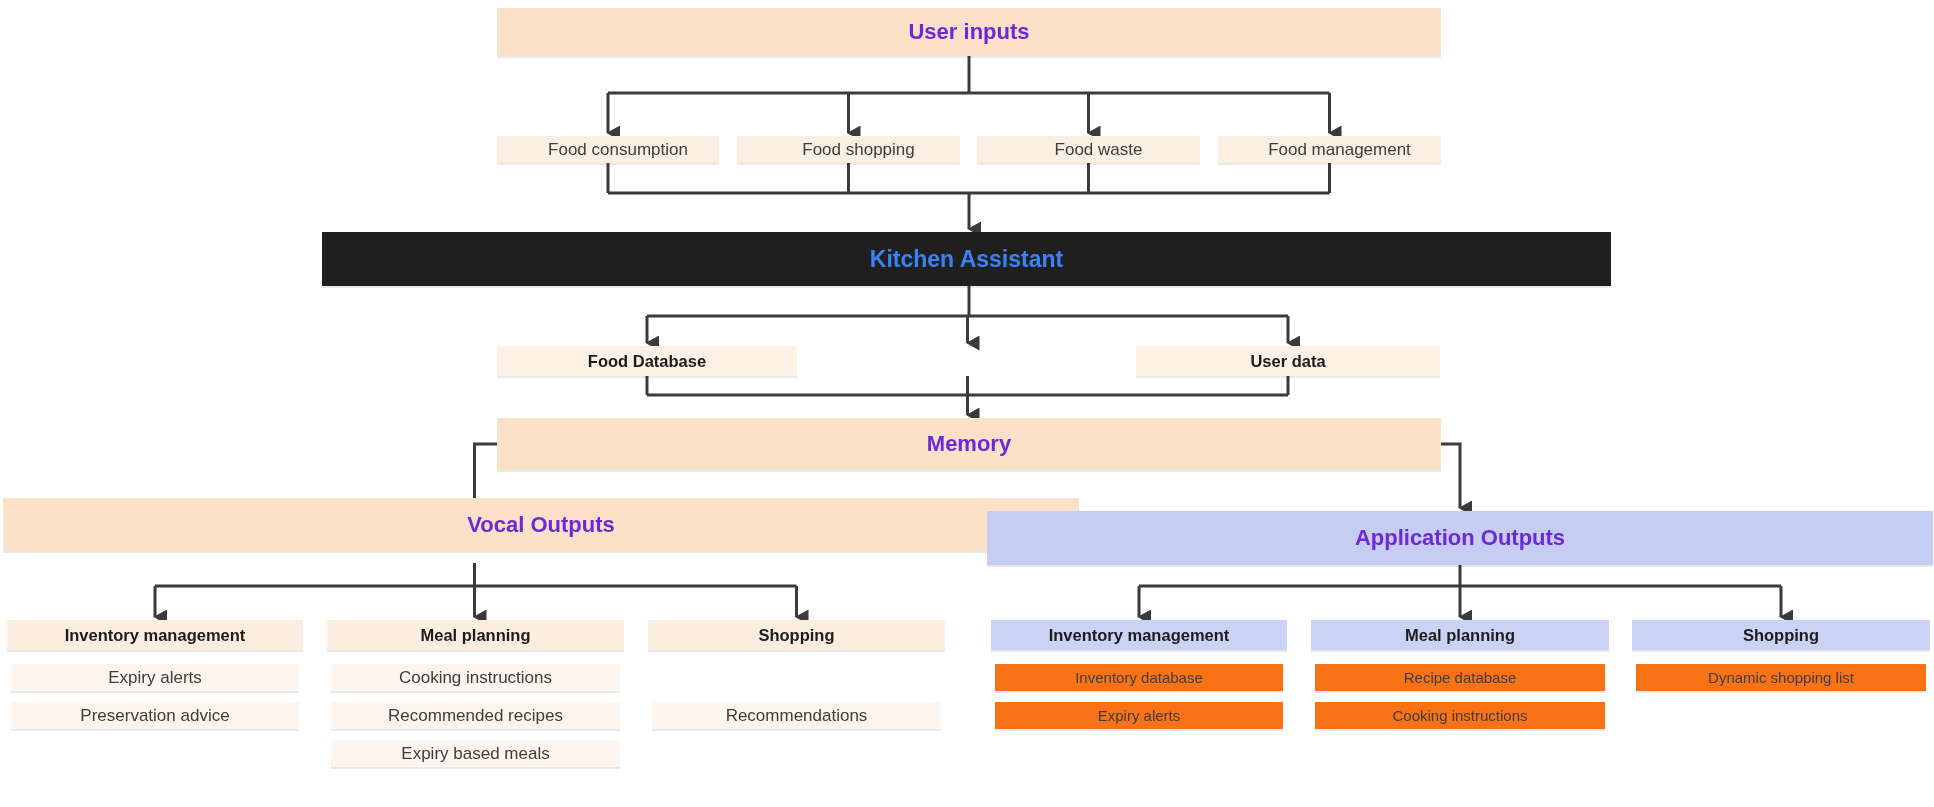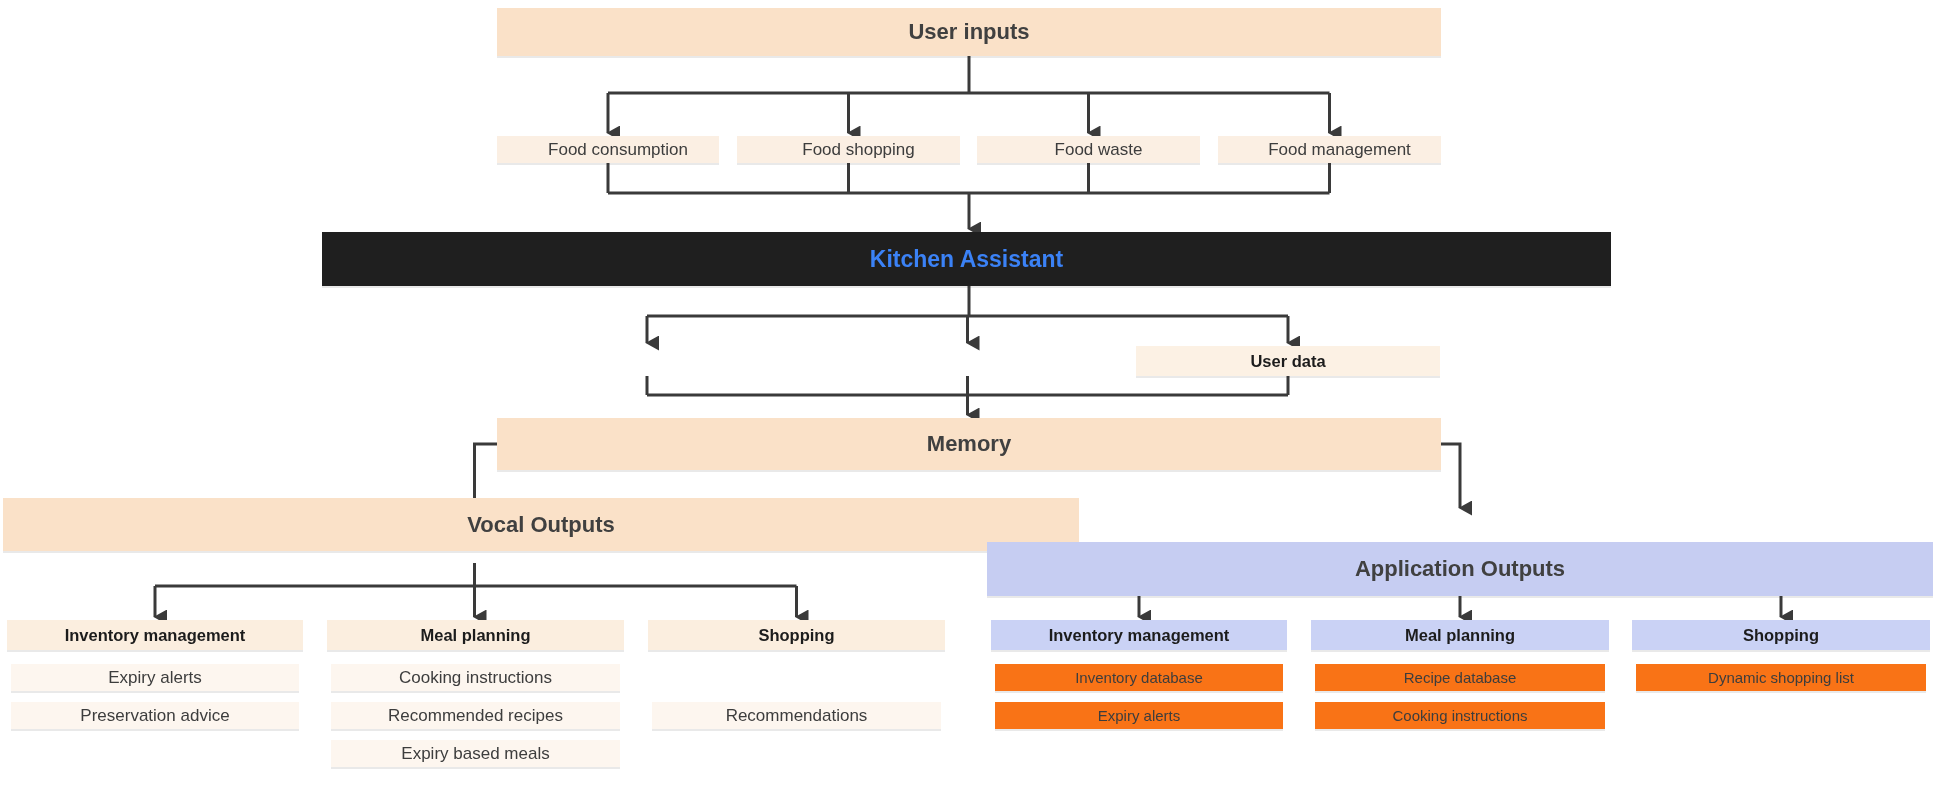--- a/index.html
+++ b/index.html
@@ -12,28 +12,28 @@
   }
   .wires{position:absolute;left:0;top:0;width:1934px;height:807px;}
   .node{
     position:absolute;
     display:flex;align-items:center;justify-content:center;
     text-align:center;
     box-sizing:border-box;
     box-shadow:0 2px 0 rgba(40,40,40,0.10);
     white-space:nowrap;
   }
-  .hdr{font-weight:bold;font-size:22px;color:#404040;}
+  .hdr{font-weight:bold;font-size:22px;color:#6d28d9;}
   .hub{background:#1f1f1f;color:#3b82f6;font-weight:bold;font-size:23px;}
   .peach{background:#FAE1C8;}
   .peach-input{background:#FBEFE3;font-size:17px;color:#3d3d3d;padding-left:20px;}
   .peach-data{background:#FCF1E4;font-weight:bold;font-size:16.5px;color:#1c1c1c;}
   .peach-sub{background:#FBEEDF;font-weight:bold;font-size:16.5px;color:#1c1c1c;}
   .peach-leaf{background:#FDF6EF;font-size:17px;color:#3d3d3d;}
-  .lav{background:#C6CDF2;margin-top:31px;}
+  .lav{background:#C6CDF2;}
   .lav-sub{background:#CAD2F5;font-weight:bold;font-size:16.5px;color:#1c1c1c;}
   .lav-leaf{background:#f97316;font-size:15px;color:#3d3d3d;}
 </style>
 </head>
 <body>
 
 <div class="canvas">
 
   <svg class="wires" width="1934" height="807" viewBox="0 0 1934 807" xmlns="http://www.w3.org/2000/svg">
     <defs>
@@ -77,20 +77,21 @@
 
   <div class="node hdr peach" style="left:497px;top:8px;width:944px;height:48px">User inputs</div>
 
   <div class="node peach-input" style="left:497px;top:136px;width:222px;height:27px">Food consumption</div>
   <div class="node peach-input" style="left:737px;top:136px;width:223px;height:27px">Food shopping</div>
   <div class="node peach-input" style="left:977px;top:136px;width:223px;height:27px">Food waste</div>
   <div class="node peach-input" style="left:1218px;top:136px;width:223px;height:27px">Food management</div>
 
   <div class="node hub" style="left:322px;top:232px;width:1289px;height:54px">Kitchen Assistant</div>
 
+  <div class="node peach-data" style="left:497px;top:346px;width:300px;height:30px">Food Database</div>
   <div class="node peach-data" style="left:1136px;top:346px;width:304px;height:30px">User data</div>
 
   <div class="node hdr peach" style="left:497px;top:418px;width:944px;height:52px">Memory</div>
 
   <div class="node hdr peach" style="left:3px;top:498px;width:1076px;height:53px">Vocal Outputs</div>
   <div class="node hdr lav" style="left:987px;top:511px;width:946px;height:54px">Application Outputs</div>
 
   <div class="node peach-sub" style="left:7px;top:620px;width:296px;height:30px">Inventory management</div>
   <div class="node peach-sub" style="left:327px;top:620px;width:297px;height:30px">Meal planning</div>
   <div class="node peach-sub" style="left:648px;top:620px;width:297px;height:30px">Shopping</div>

